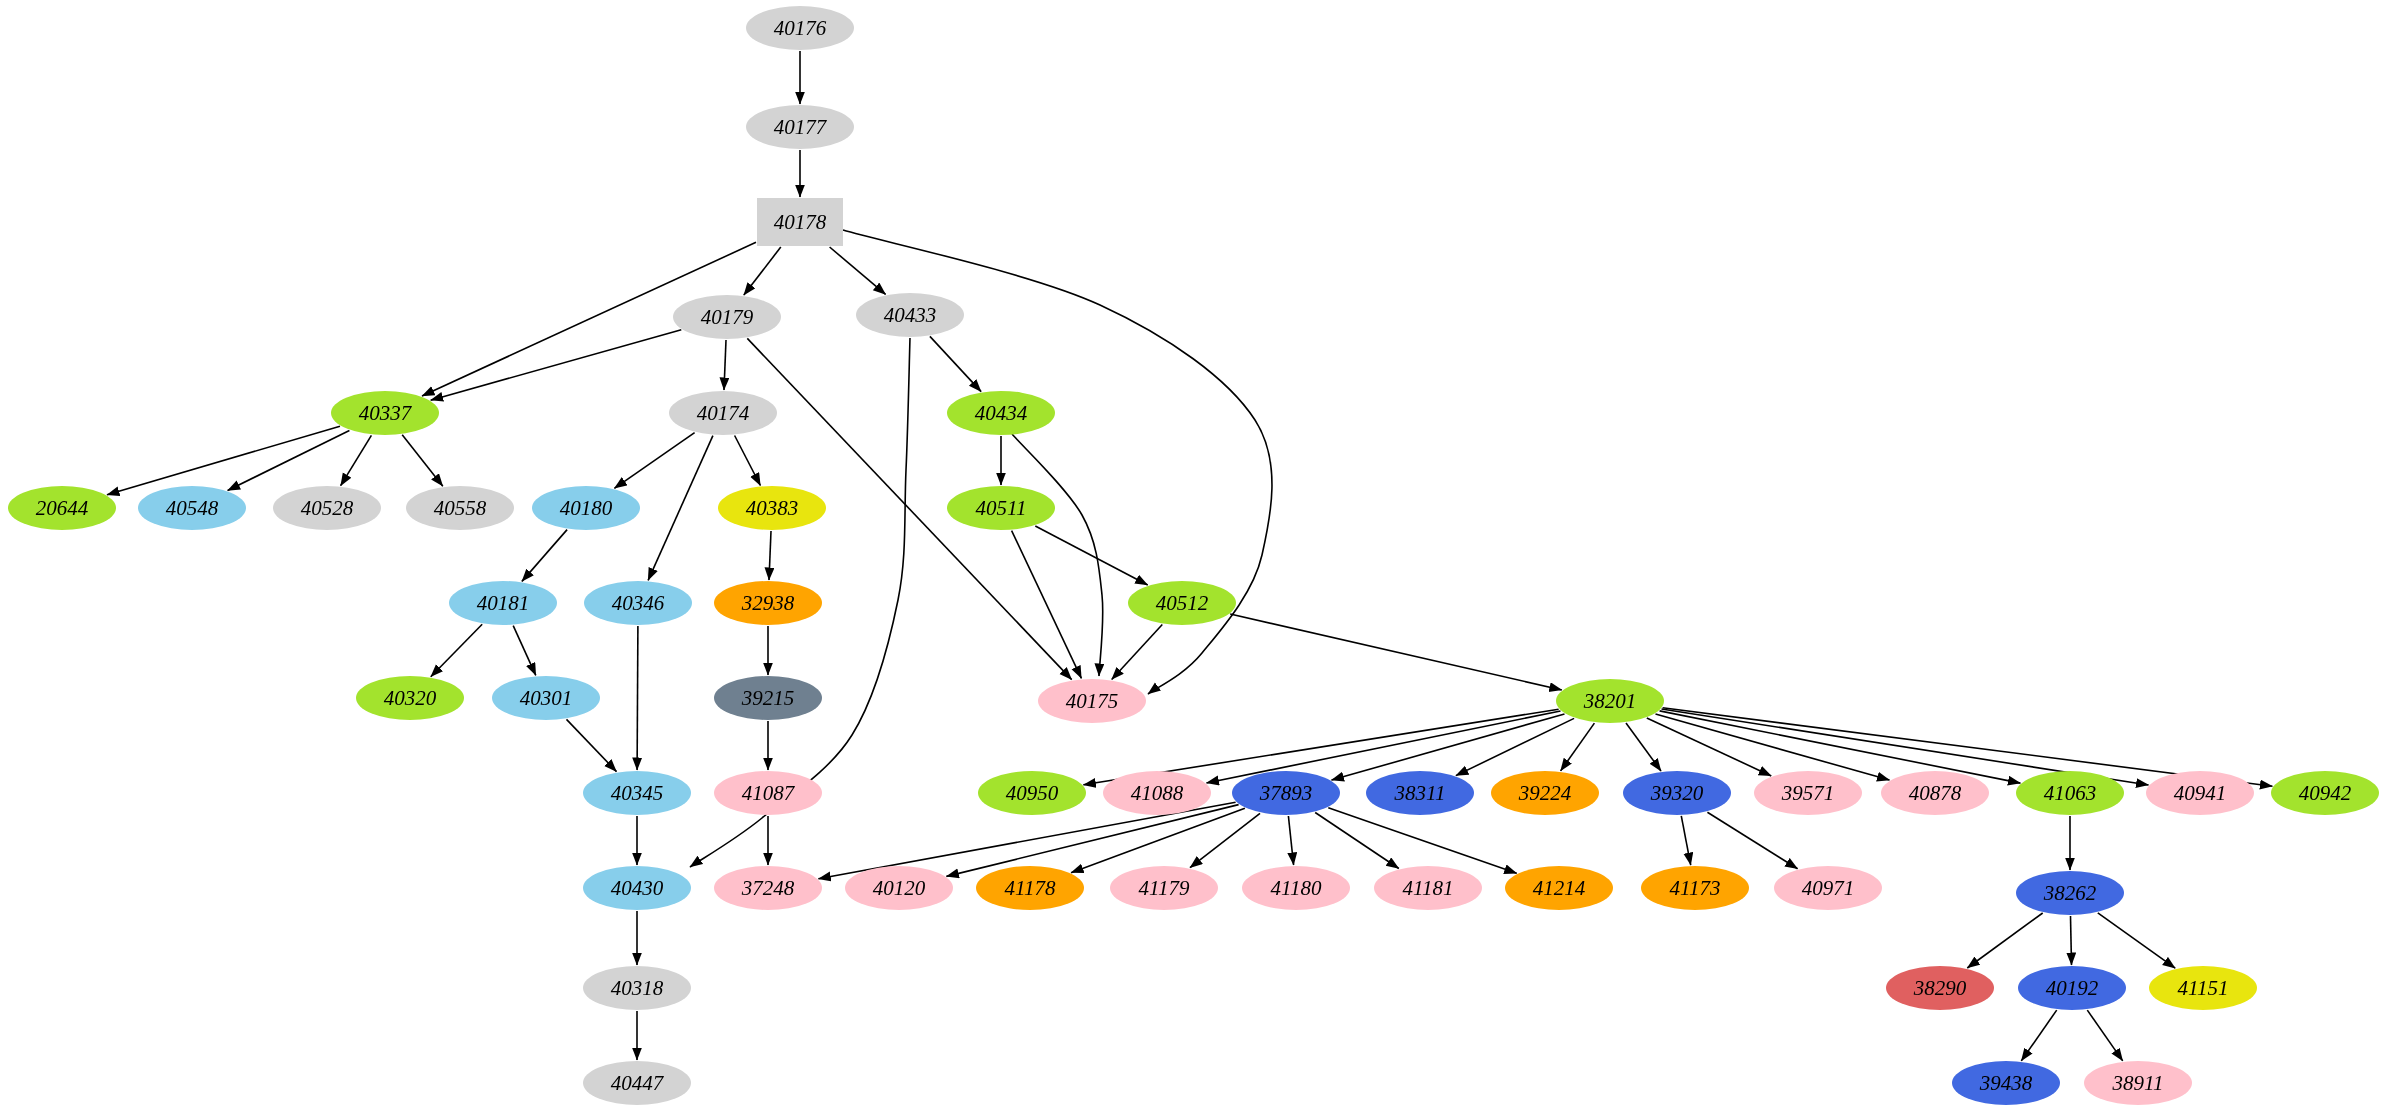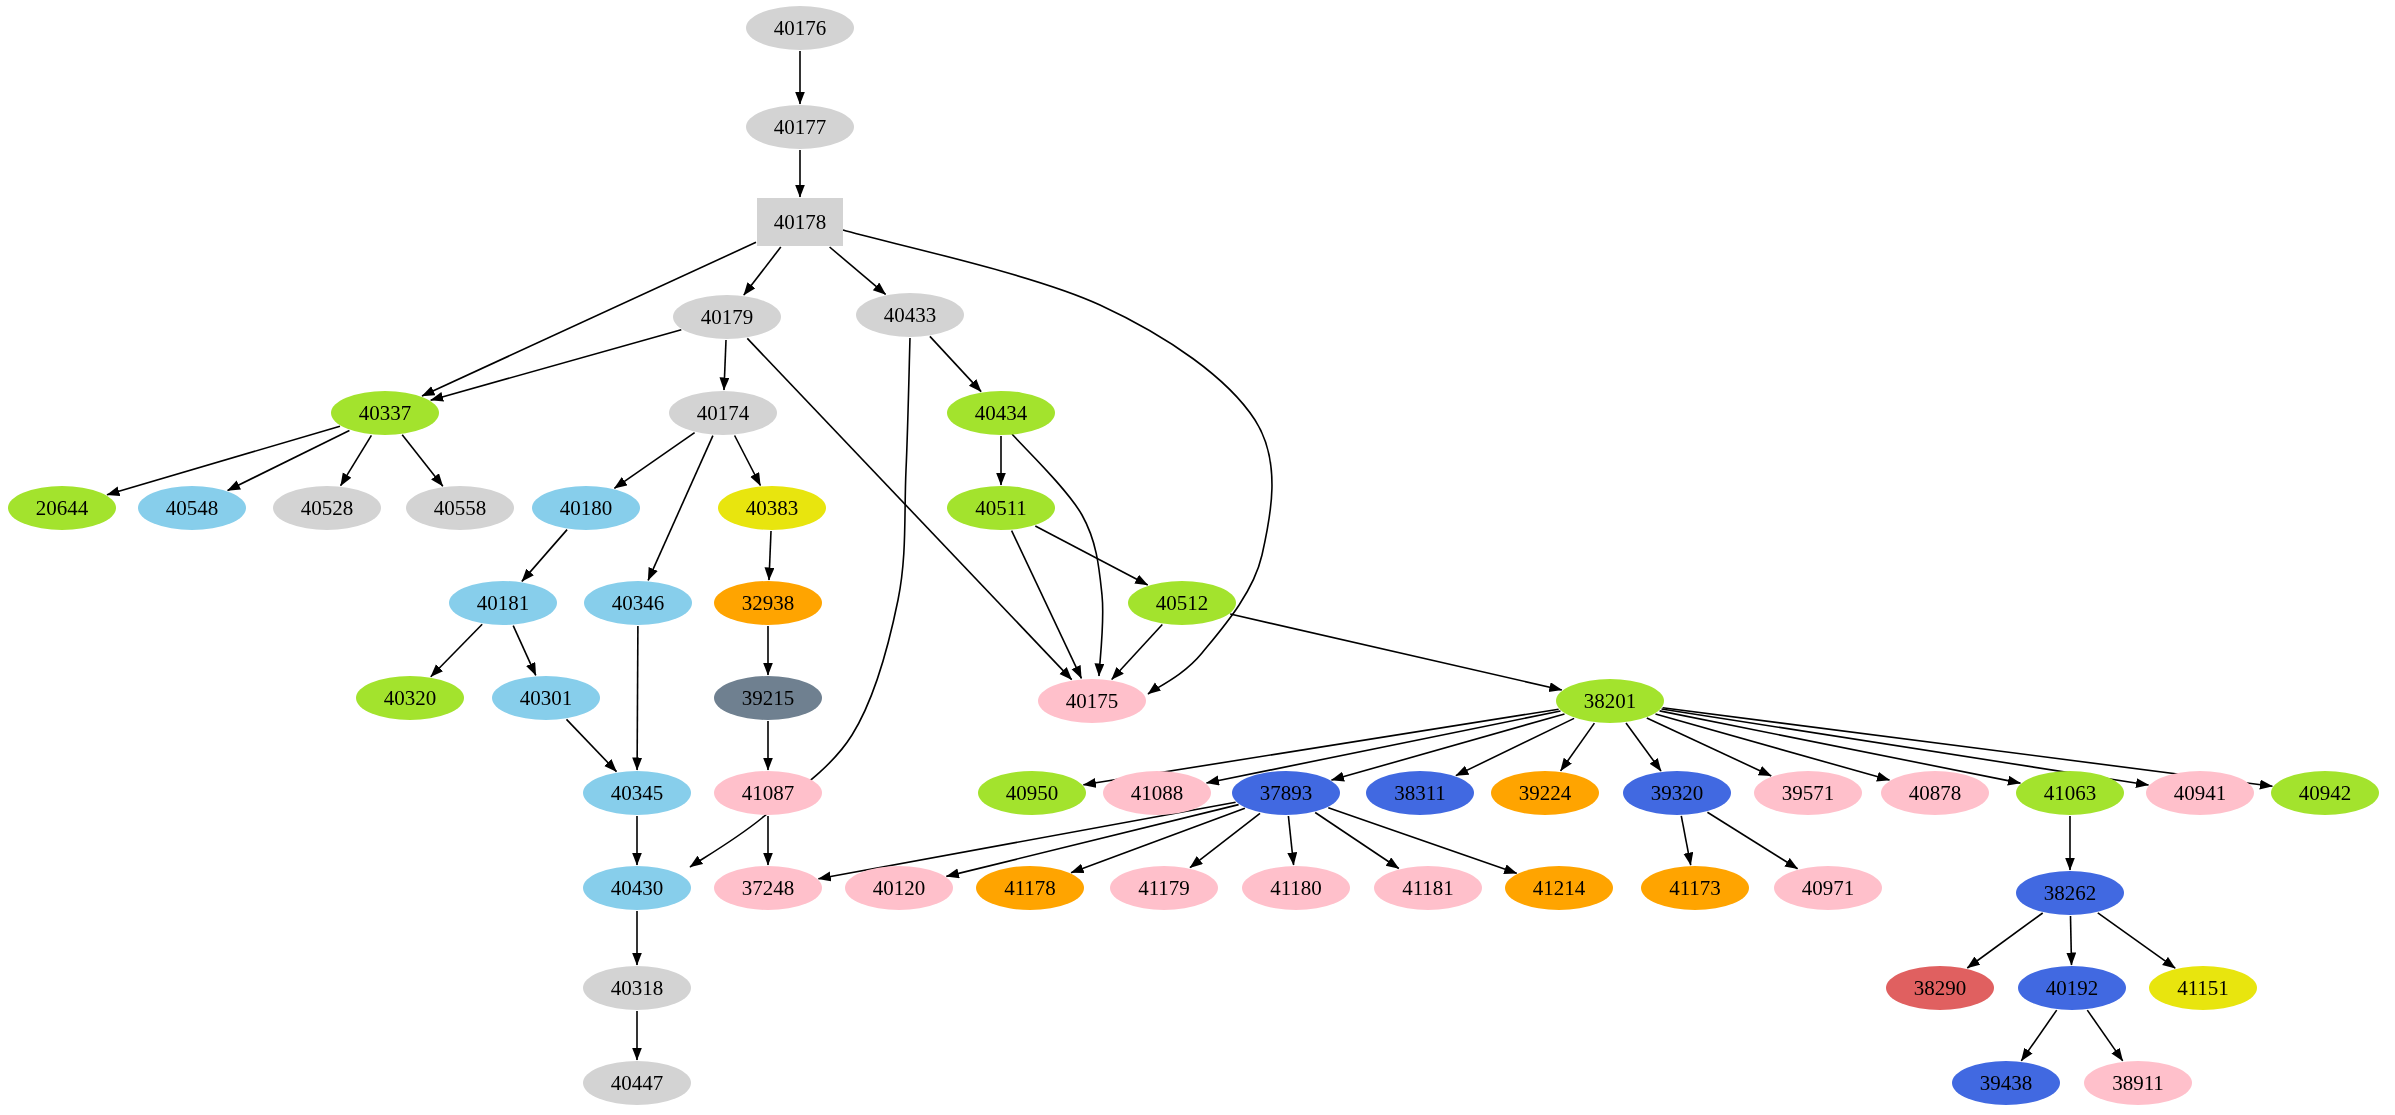--- a/index.html
+++ b/index.html
@@ -5,20 +5,21 @@
   html, body {
     margin: 0;
     padding: 0;
     background: #ffffff;
   }
   .canvas-wrap {
     width: 2395px;
     height: 1115px;
     background: #ffffff;
     overflow: hidden;
+    font-style: italic;
   }
   svg {
     display: block;
     font-family: "Liberation Serif", "DejaVu Serif", serif;
   }
   .edge-path {
     fill: none;
     stroke: #000000;
     stroke-width: 1.6;
   }

